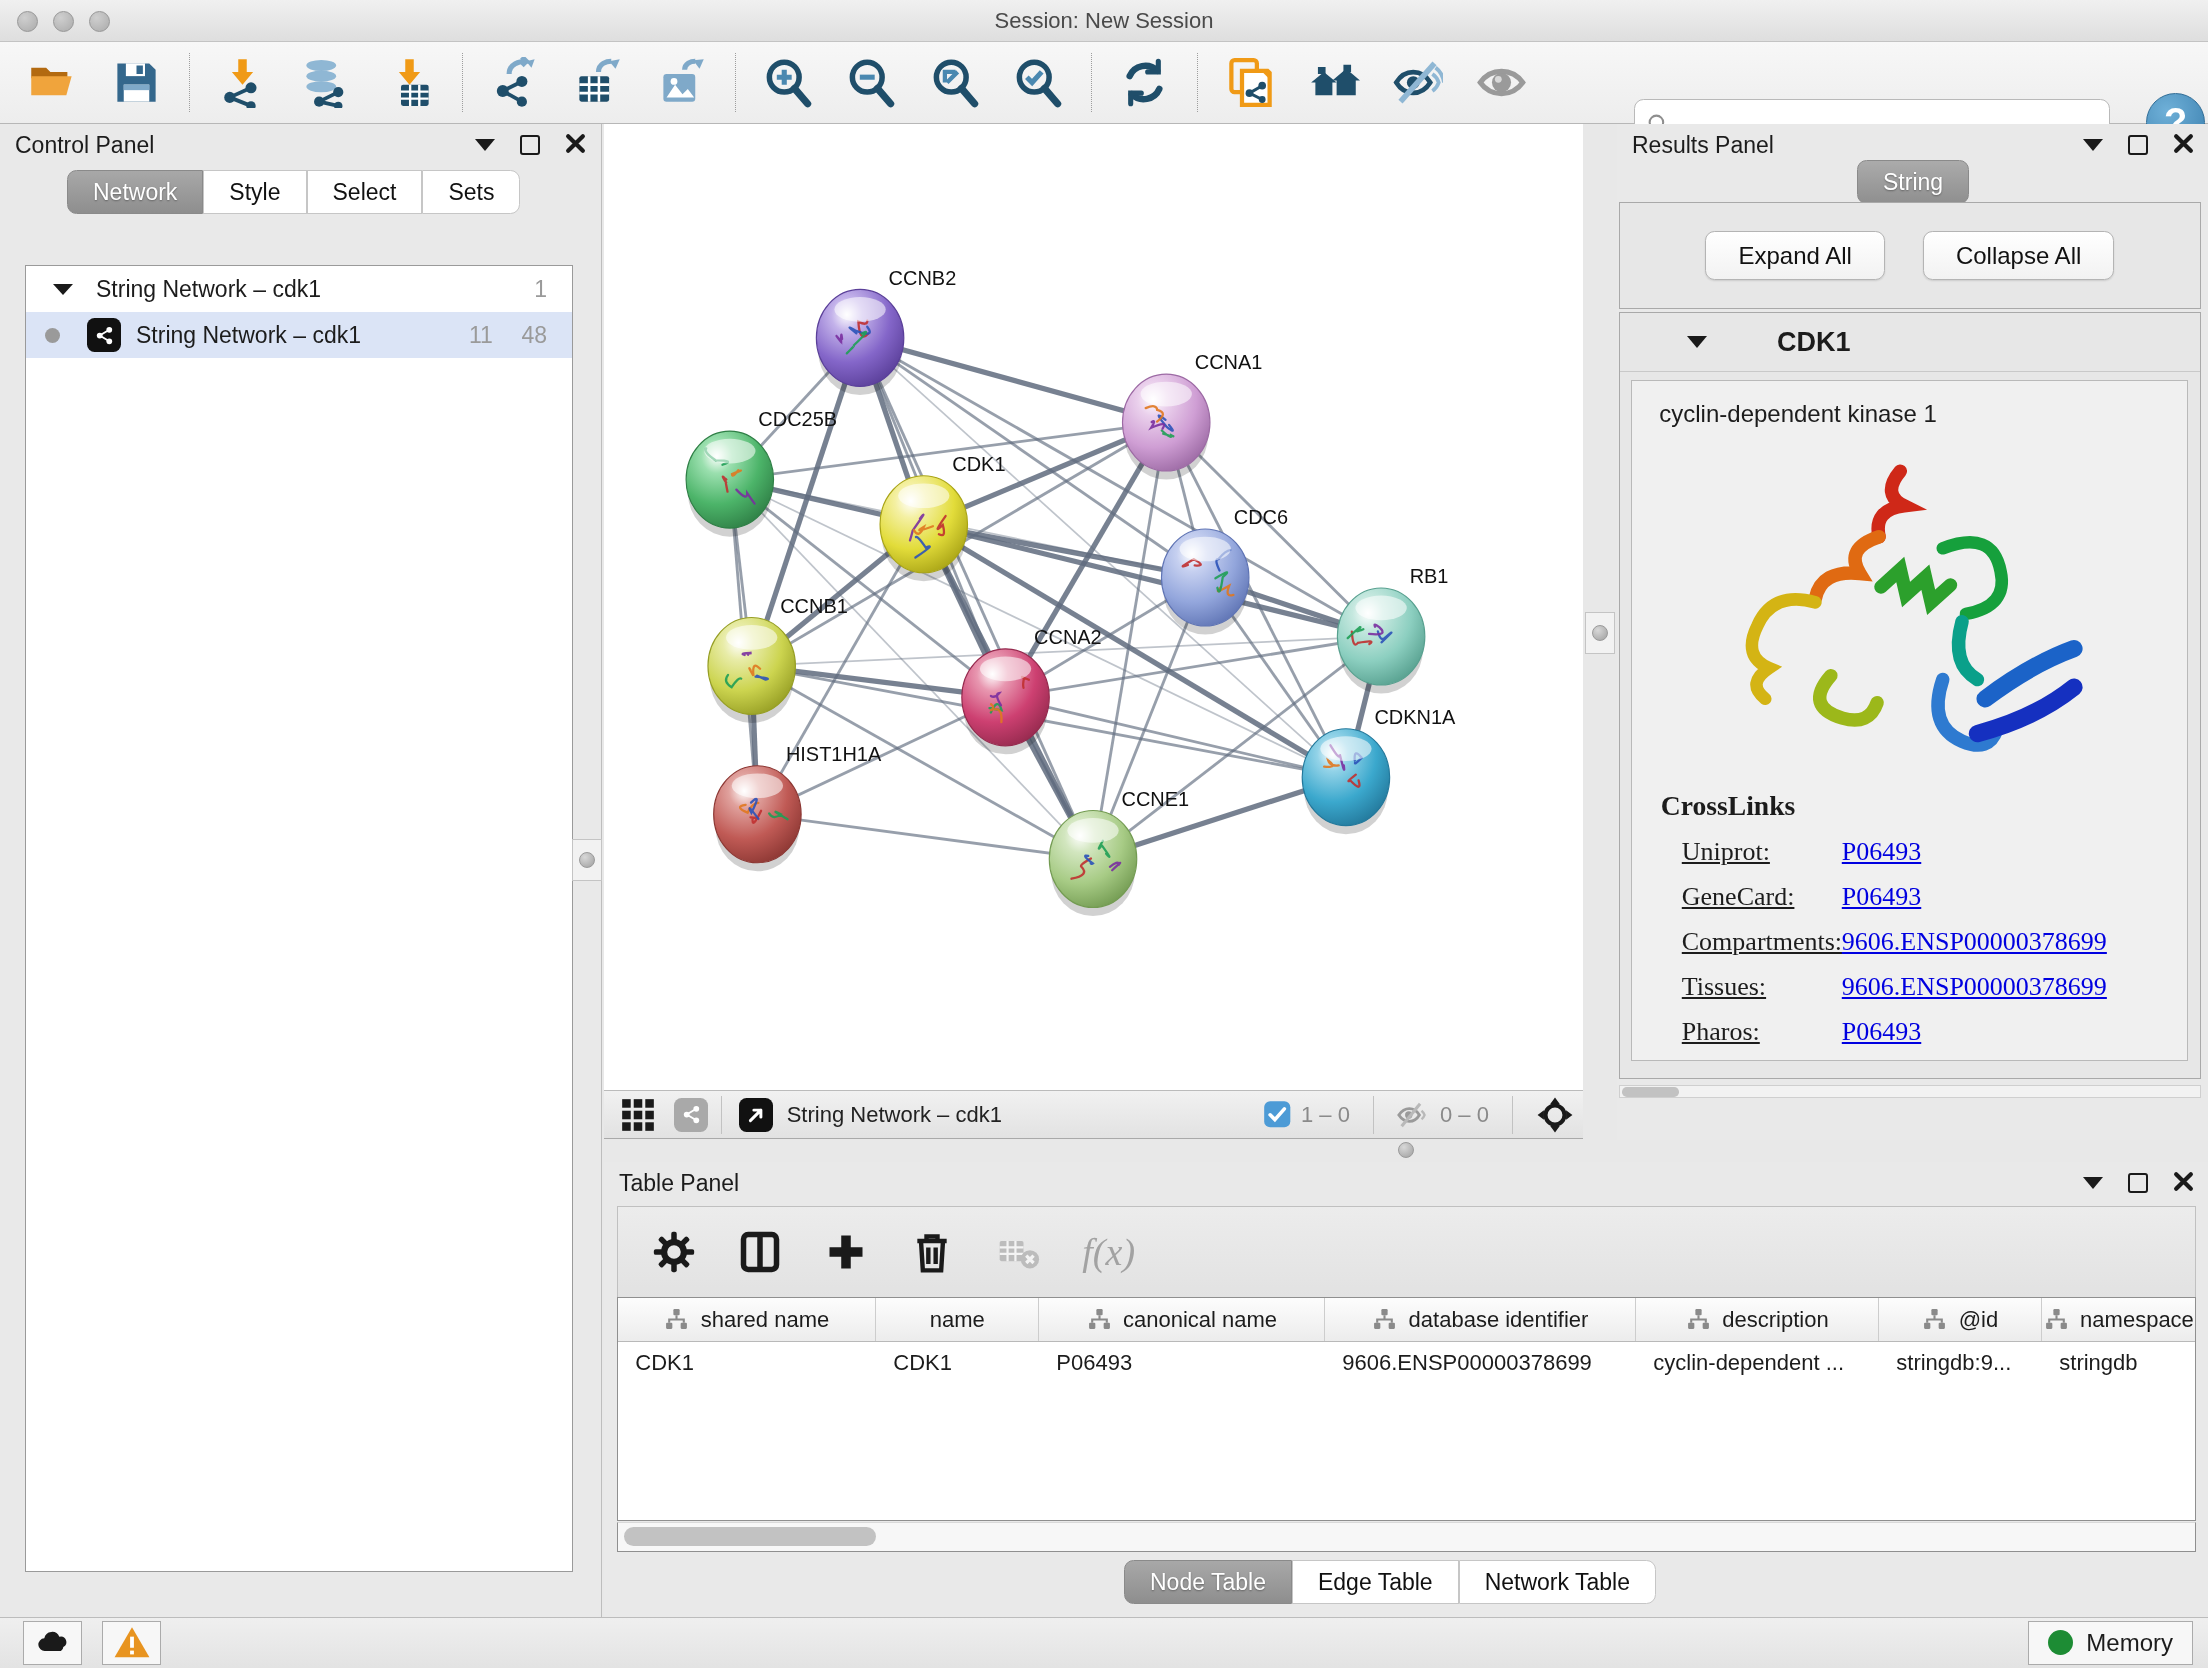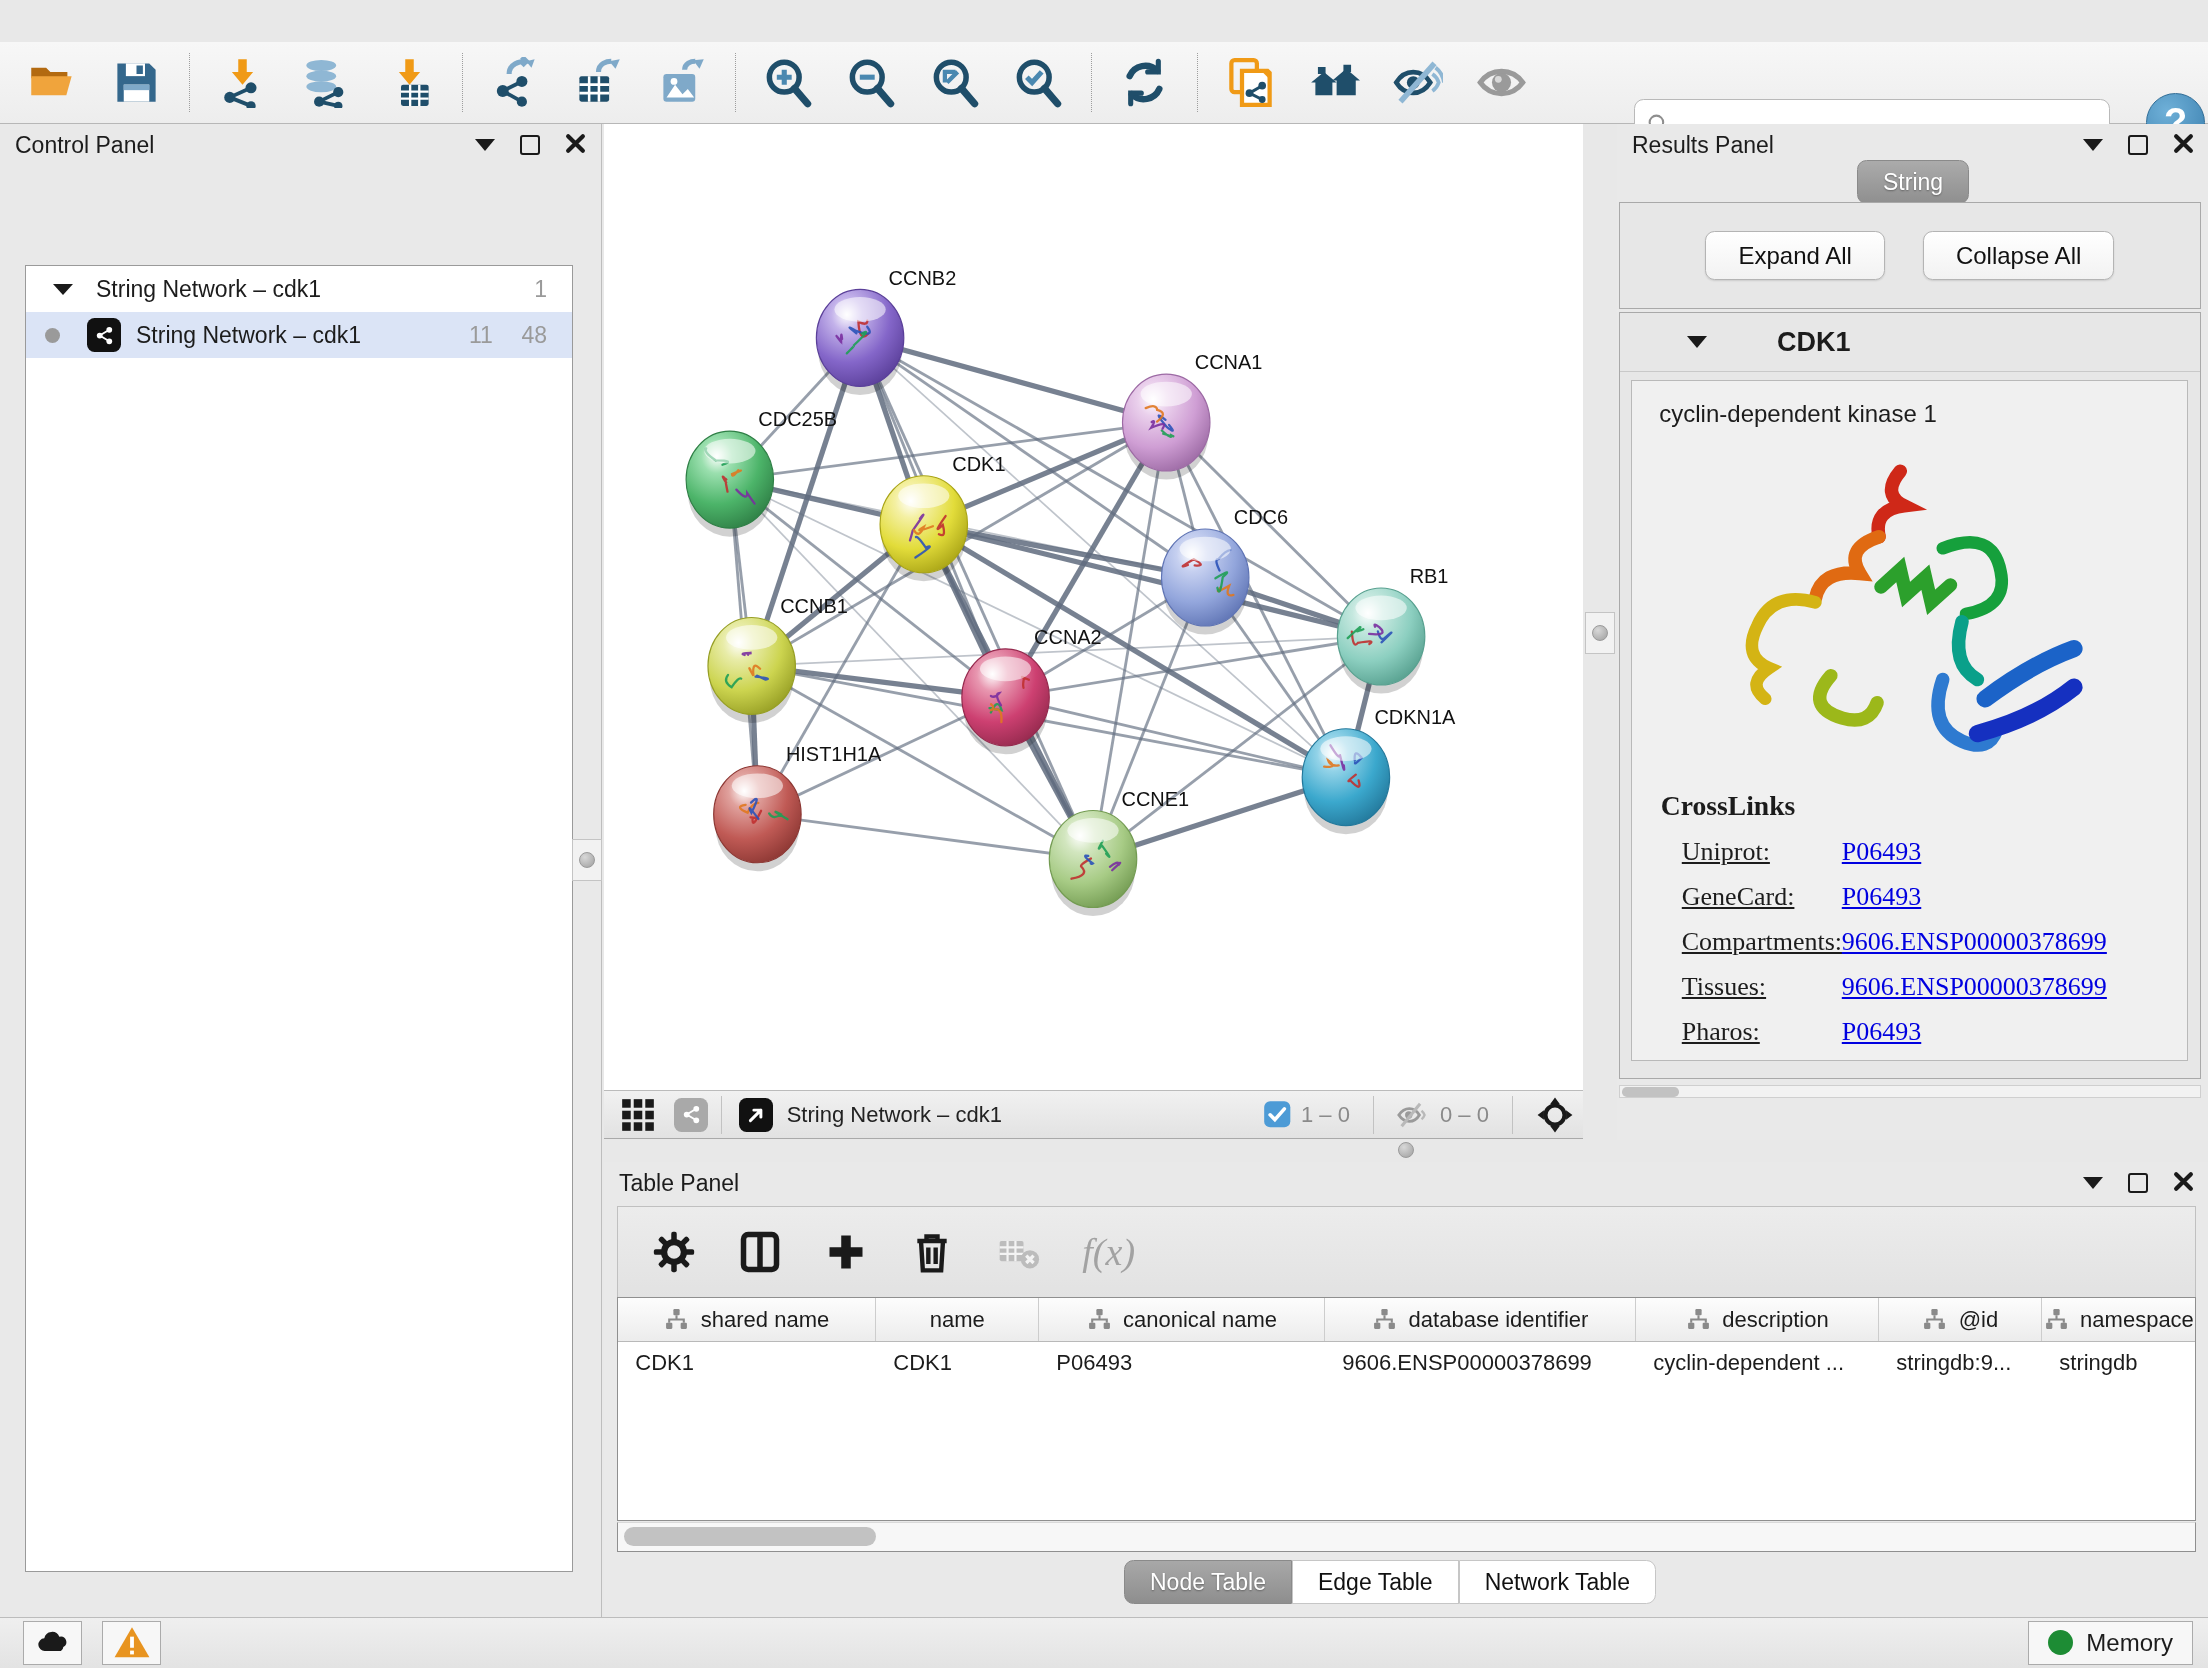--- a/index.html
+++ b/index.html
@@ -134,20 +134,28 @@
     border:1.9px solid #ababab; display:flex; align-items:center; justify-content:center; }
   .memory-btn { position:absolute; right:15px; top:2.9px; height:44px; padding:0 19px;
     background:#f7f7f7; border:1.9px solid #ababab; display:flex; align-items:center; gap:13.3px; font-size:24px; }
   .mem-dot { width:25px; height:25px; border-radius:50%; background:#1d8c34; }
 </style>
 </head>
 <body>
 
 <div class="app">
 
+  <div class="titlebar">
+    <div class="traffic">
+      <div class="dot"></div>
+      <div class="dot"></div>
+      <div class="dot"></div>
+    </div>
+    <div class="win-title">Session: New Session</div>
+  </div>
 
   <div class="toolbar">
     <div class="tb-group">
       <div class="tb-btn">
         <svg viewBox="0 0 24 24">
             <path d="M2 5h7l2 2h8v3H2z" fill="#b36a10"></path>
             <path d="M2 9h19l-2.5 9H2z" fill="#f0a43c"></path>
           </svg>
       </div>
       <div class="tb-btn">
@@ -323,20 +331,34 @@
   <div class="control-panel">
     <div class="panel-title-row">
       <div class="panel-title">Control Panel</div>
       <div class="win-ctls">
         <div class="tri-down"></div>
         <div class="sq-icon"></div>
         <div class="x-icon"><svg viewBox="0 0 20 20">
               <path d="M3 3l14 14M17 3L3 17" stroke="#1a1a1a" stroke-width="4" stroke-linecap="round"></path>
             </svg></div>
       </div>
+    </div>
+    <div class="cp-tabs">
+      <div class="tab first sel">
+          <span>Network</span>
+        </div>
+      <div class="tab">
+          <span>Style</span>
+        </div>
+      <div class="tab">
+          <span>Select</span>
+        </div>
+      <div class="tab last">
+          <span>Sets</span>
+        </div>
     </div>
     <div class="net-list">
       <div class="net-row">
         <div class="tri-down" style="margin:0 23px 0 27px; border-top-width:11.4px;"></div>
         <span>String Network – cdk1</span>
         <span class="cnt" style="margin-left:auto; margin-right:25px;">1</span>
       </div>
       <div class="net-row child">
         <div style="width:15px;height:15px;border-radius:50%;background:#9a9a9a;margin:0 27px 0 19px;"></div>
         <div class="share-badge">

